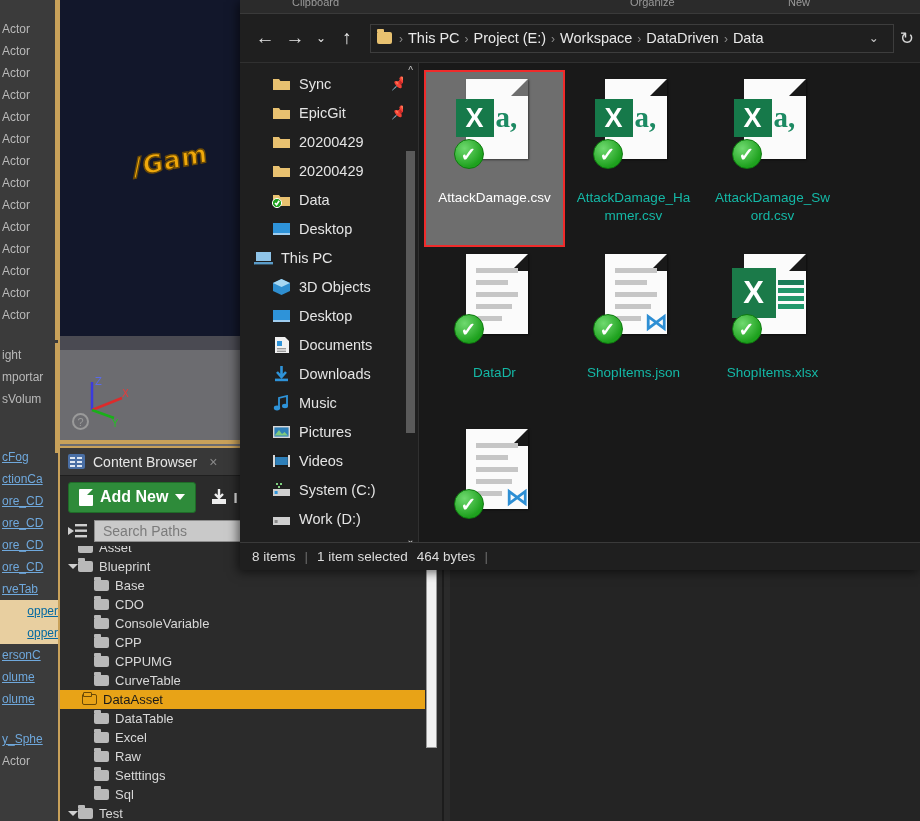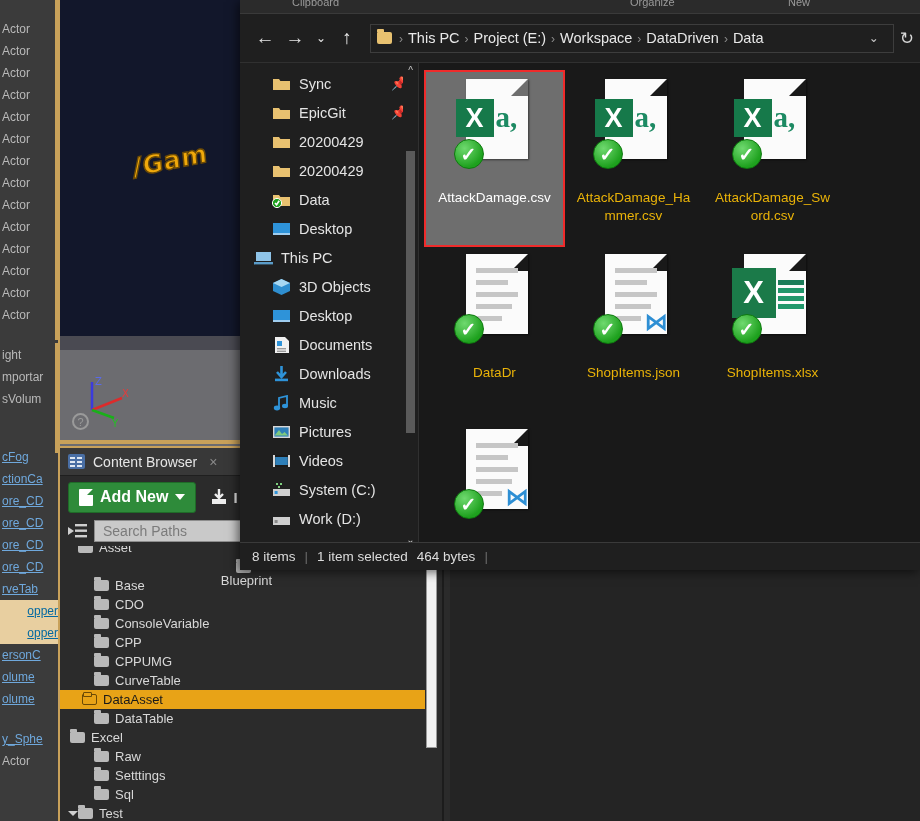--- a/index.html
+++ b/index.html
@@ -171,21 +171,21 @@
   .txtlines { position: absolute; left: 24px; top: 14px; width: 42px; }
   .txtlines i { display: block; height: 5px; background: #c6c6c6; margin-bottom: 7px; }
   .txtlines i:nth-child(2){ width: 32px; } .txtlines i:nth-child(4){ width: 36px; }
   .txtlines i:nth-child(5){ width: 26px; }
   .vscode { position: absolute; right: 8px; bottom: 22px; color: #2e8fd4;
     font-size: 24px; font-weight: bold; font-family: "DejaVu Sans", sans-serif; }
   .sync { position: absolute; left: 2px; bottom: 14px; width: 30px; height: 30px;
     border-radius: 50%; background: radial-gradient(circle at 34% 30%, #6fd96f, #1ea11e 70%);
     border: 1px solid #0f7a0f; display: flex; align-items: center; justify-content: center;
     color: #fff; font-size: 19px; font-weight: bold; }
-  .file-name { margin-top: 6px; text-align: center; color: #eab308; font-size: 13.5px;
+  .file-name { margin-top: 6px; text-align: center; color: #14b8a6; font-size: 13.5px;
     line-height: 18px; width: 120px; word-break: break-word; }
   .file.selected .file-name { color: #fff; }
 
   .fe-status { position: absolute; left: 0; bottom: 0; width: 680px; height: 28px;
     background: #1f1f1f; border-top: 1px solid #3a3a3a; display: flex; align-items: center;
     padding-left: 12px; color: #dcdcdc; font-size: 13.5px; gap: 9px; }
   .st-sep { color: #6a6a6a; }
 </style>
 </head>
 <body>
@@ -285,21 +285,21 @@
         </div>
       </div>
 
       <div class="cb-body">
         <div class="tree" id="asset-tree">
             <div class="tree-row" style="padding-left: 8px; margin-top: -8px;">
               <span class="tw"></span>
               <span class="folder"></span>
               <span>Asset</span>
             </div>
-            <div class="tree-row" style="padding-left: 8px; flex-direction: column;">
+            <div class="tree-row" style="padding-left: 8px;">
               <span class="tw">
                 <i></i>
               </span>
               <span class="folder"></span>
               <span>Blueprint</span>
             </div>
             <div class="tree-row" style="padding-left: 24px;">
               <span class="tw"></span>
               <span class="folder"></span>
               <span>Base</span>
@@ -332,21 +332,21 @@
             <div class="tree-row sel" style="padding-left: 12px;">
               <span class="tw"></span>
               <span class="folder"></span>
               <span>DataAsset</span>
             </div>
             <div class="tree-row" style="padding-left: 24px;">
               <span class="tw"></span>
               <span class="folder"></span>
               <span>DataTable</span>
             </div>
-            <div class="tree-row" style="">
+            <div class="tree-row" style="padding-left: 24px;">
               <span class="tw"></span>
               <span class="folder"></span>
               <span>Excel</span>
             </div>
             <div class="tree-row" style="padding-left: 24px;">
               <span class="tw"></span>
               <span class="folder"></span>
               <span>Raw</span>
             </div>
             <div class="tree-row" style="padding-left: 24px; text-align: center;">

